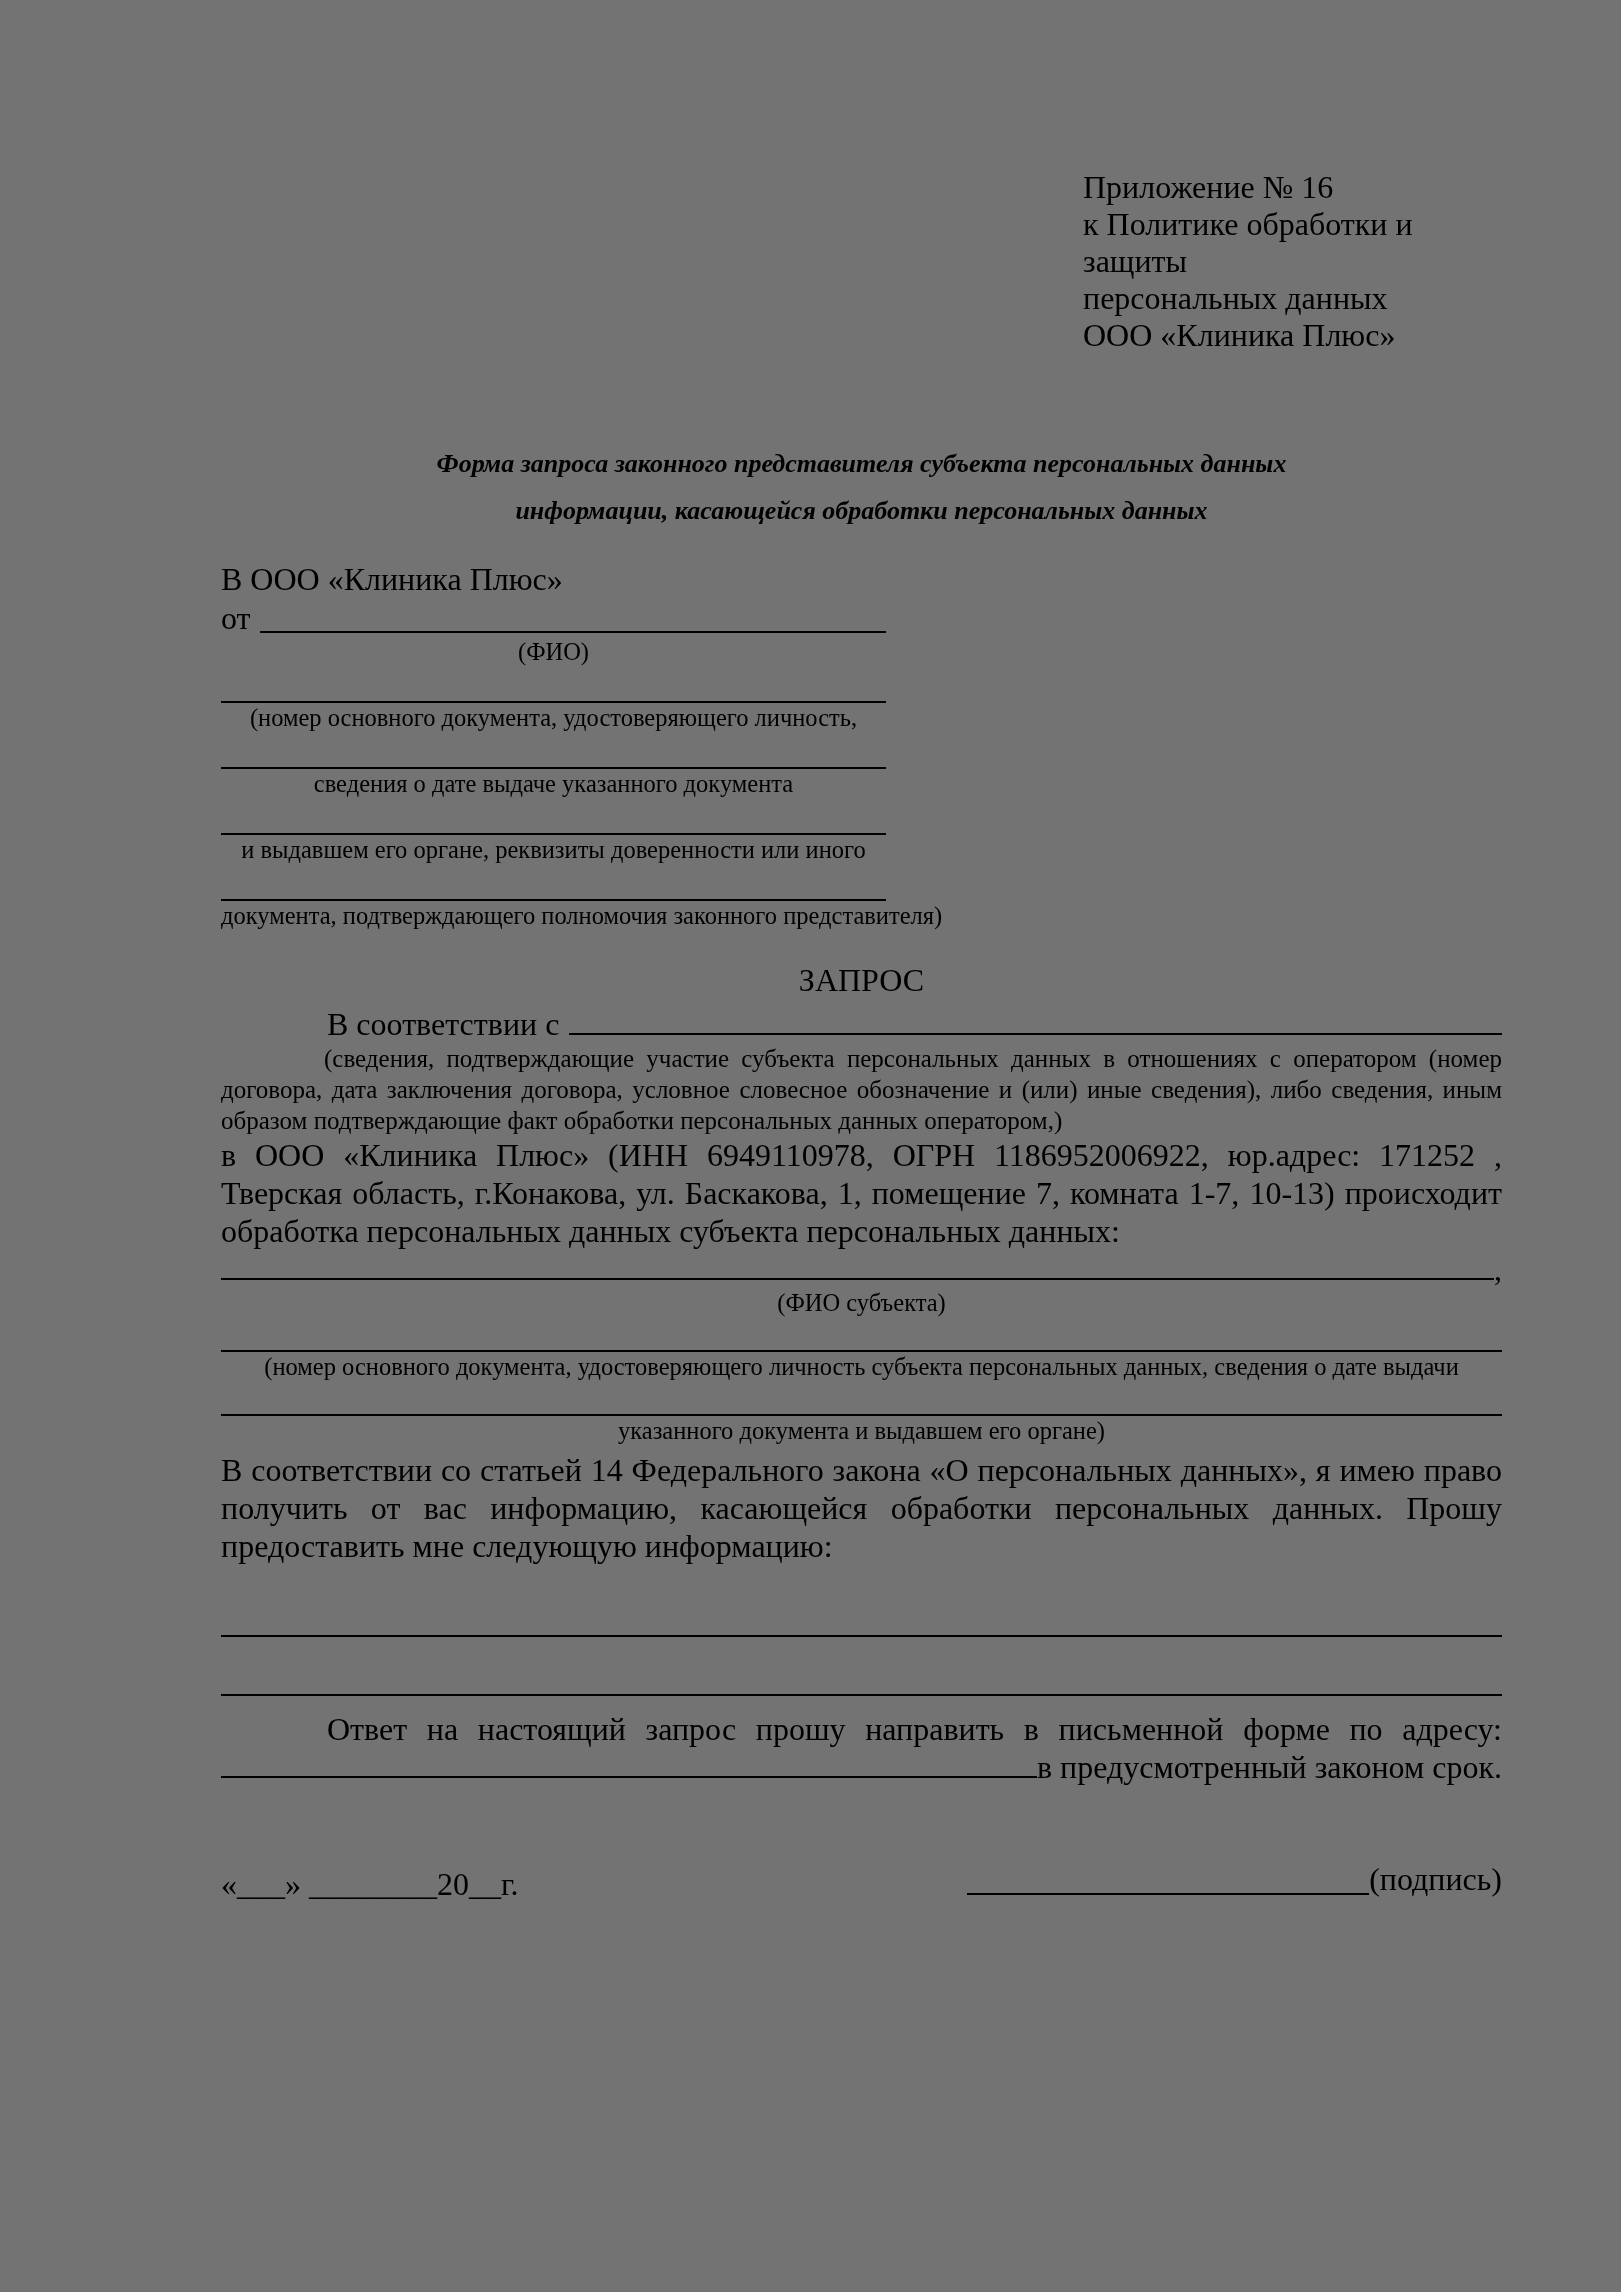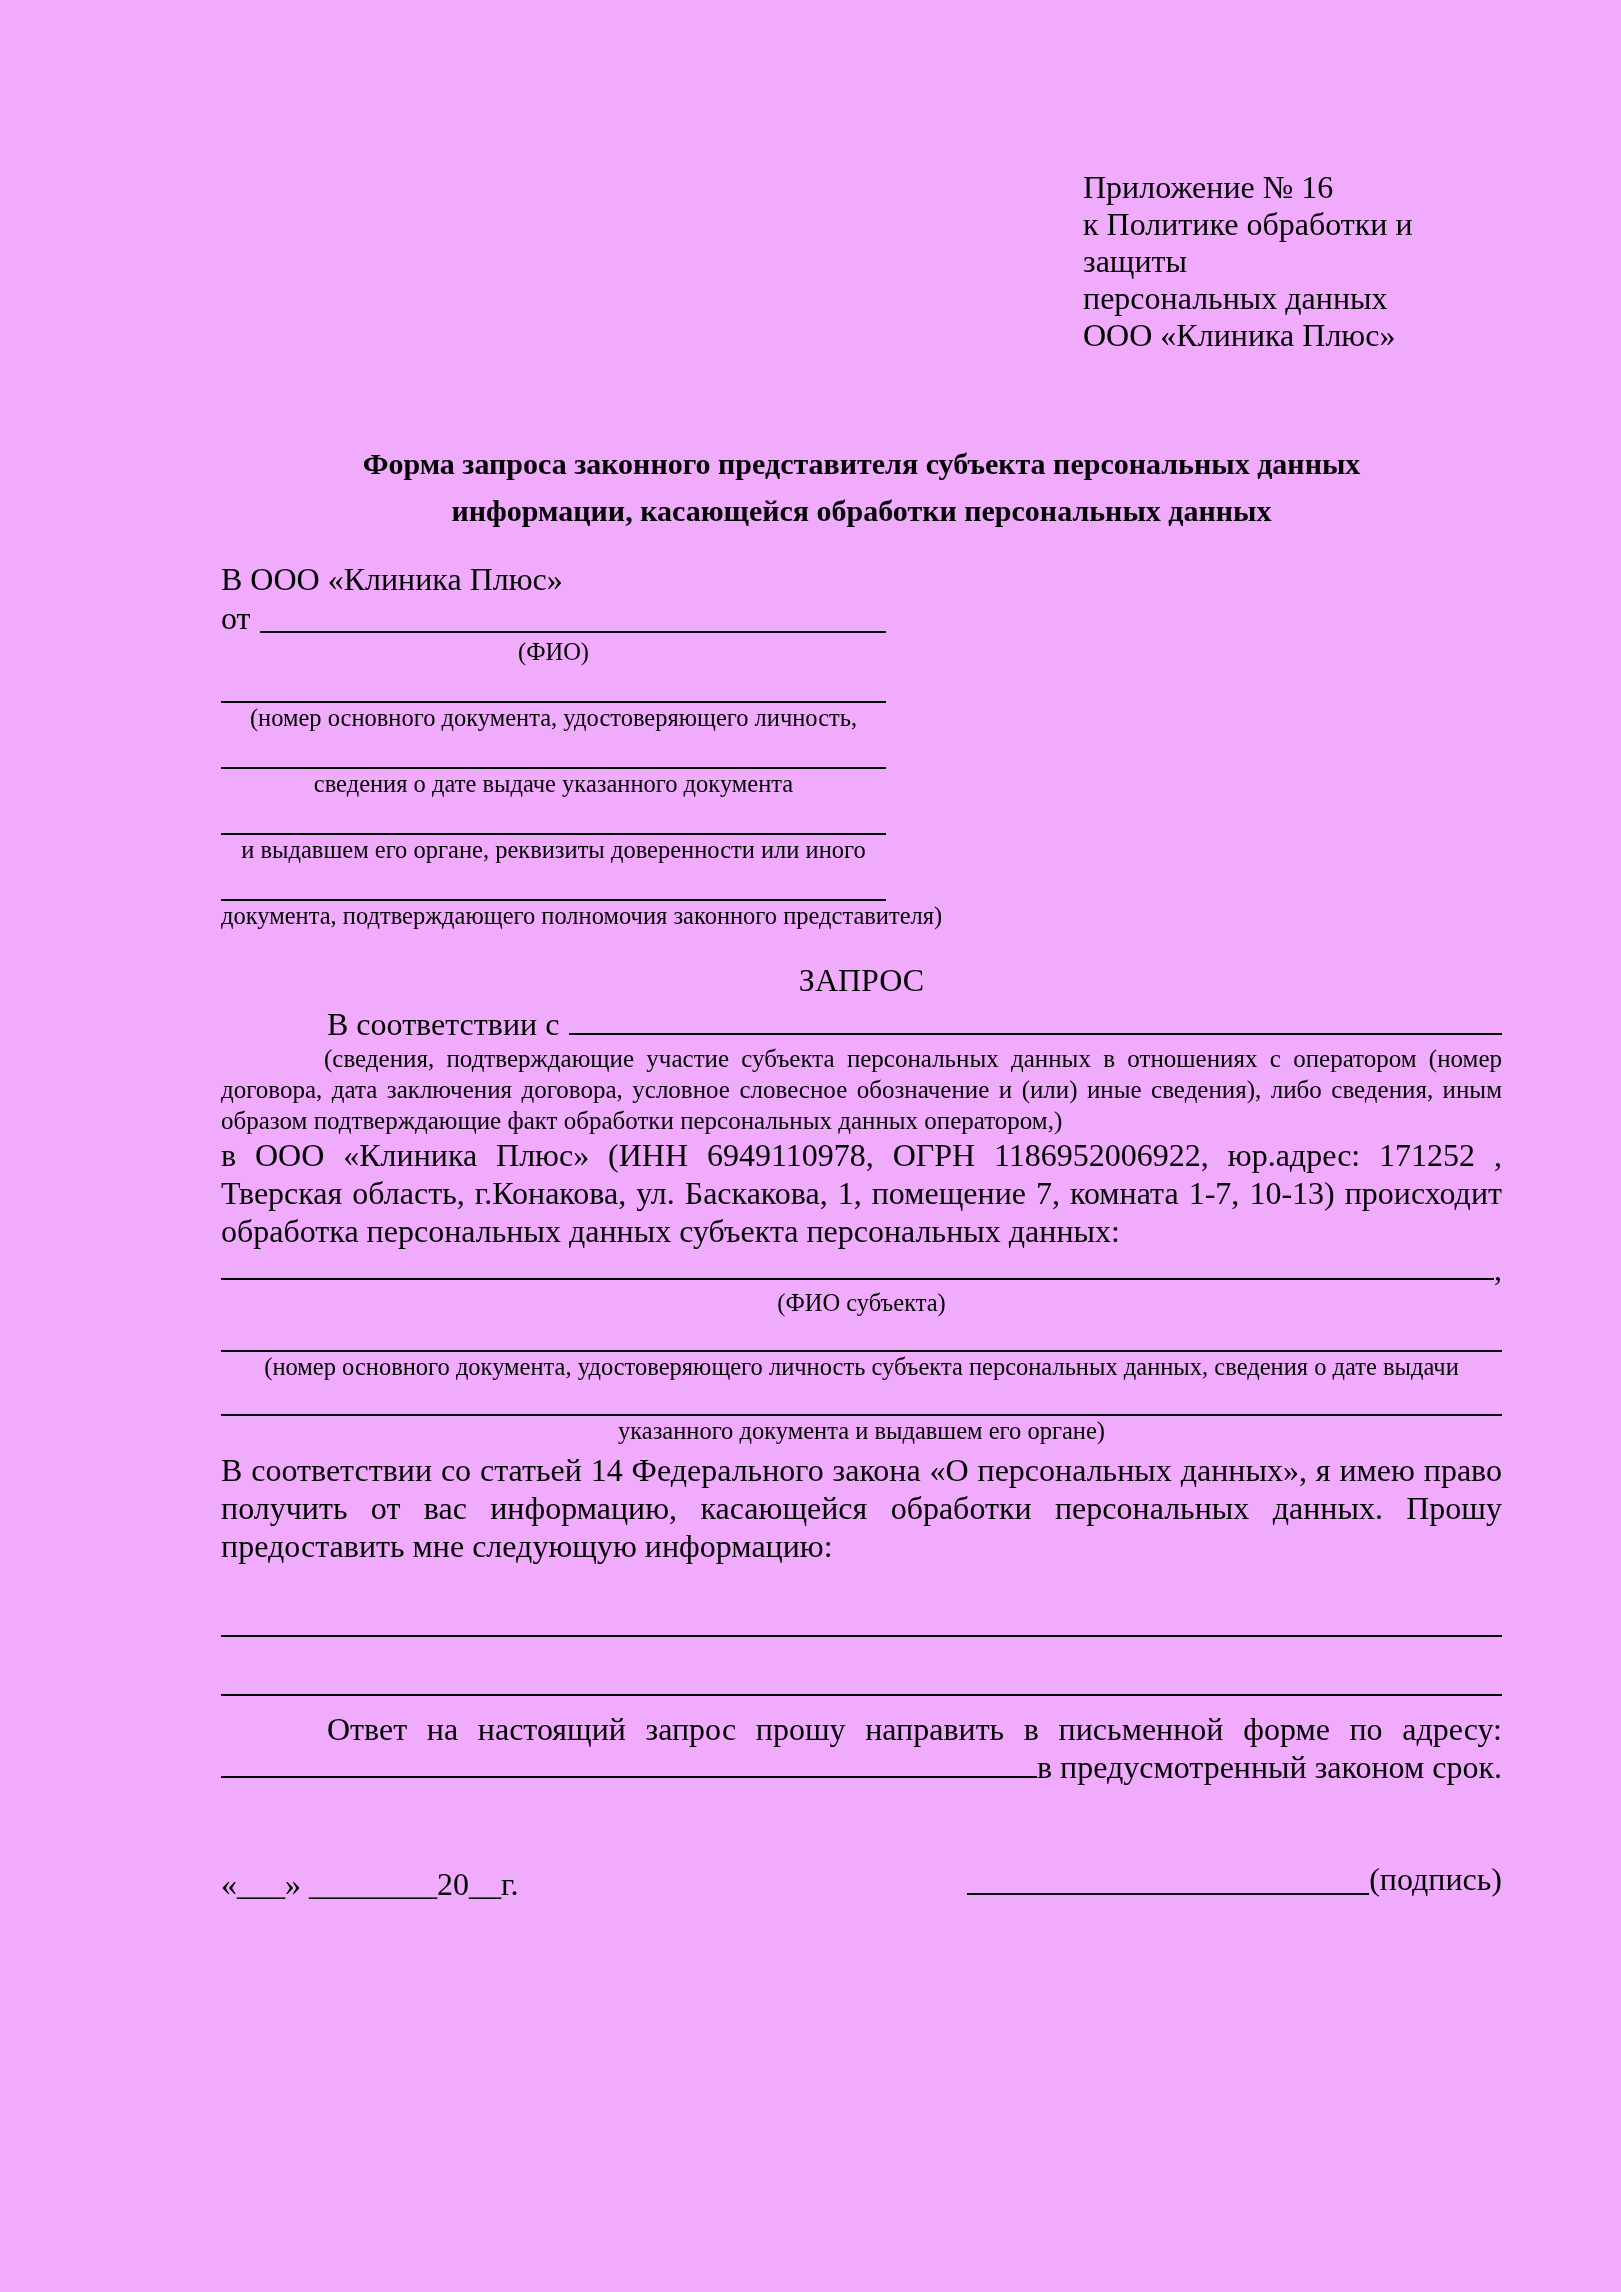--- a/index.html
+++ b/index.html
@@ -1,37 +1,38 @@
 <!DOCTYPE html>
 <html><head>
 <meta charset="utf-8">
 <style>
   html, body { margin: 0; padding: 0; background: #ffffff; }
   .page {
     position: relative;
     width: 1621px;
     height: 2293px;
-    background: #f0abfc;
+    background: #737373;
     color: #000000;
     font-family: "Liberation Serif", "DejaVu Serif", serif;
     font-size: 32px;
     line-height: 38px;
     box-sizing: border-box;
     padding: 169px 119px 0 221px;
     overflow: hidden;
   }
   
   .appendix { margin-left: 862px; line-height: 37px; }
   
   .title {
     margin-top: 86px;
     text-align: center;
     font-weight: bold;
-    font-size: 30px;
+    font-size: 26px;
     line-height: 47px;
+    font-style: italic;
   }
   
   .addressee { margin-top: 25.5px; width: 665px; }
   .addr-to { line-height: 39px; }
   .wline { display: flex; align-items: flex-end; }
   .wline .lbl { white-space: pre; }
   .ul {
     flex: 1 1 auto;
     border-bottom: 2.9px solid #000;
     margin-left: 9.8px;

